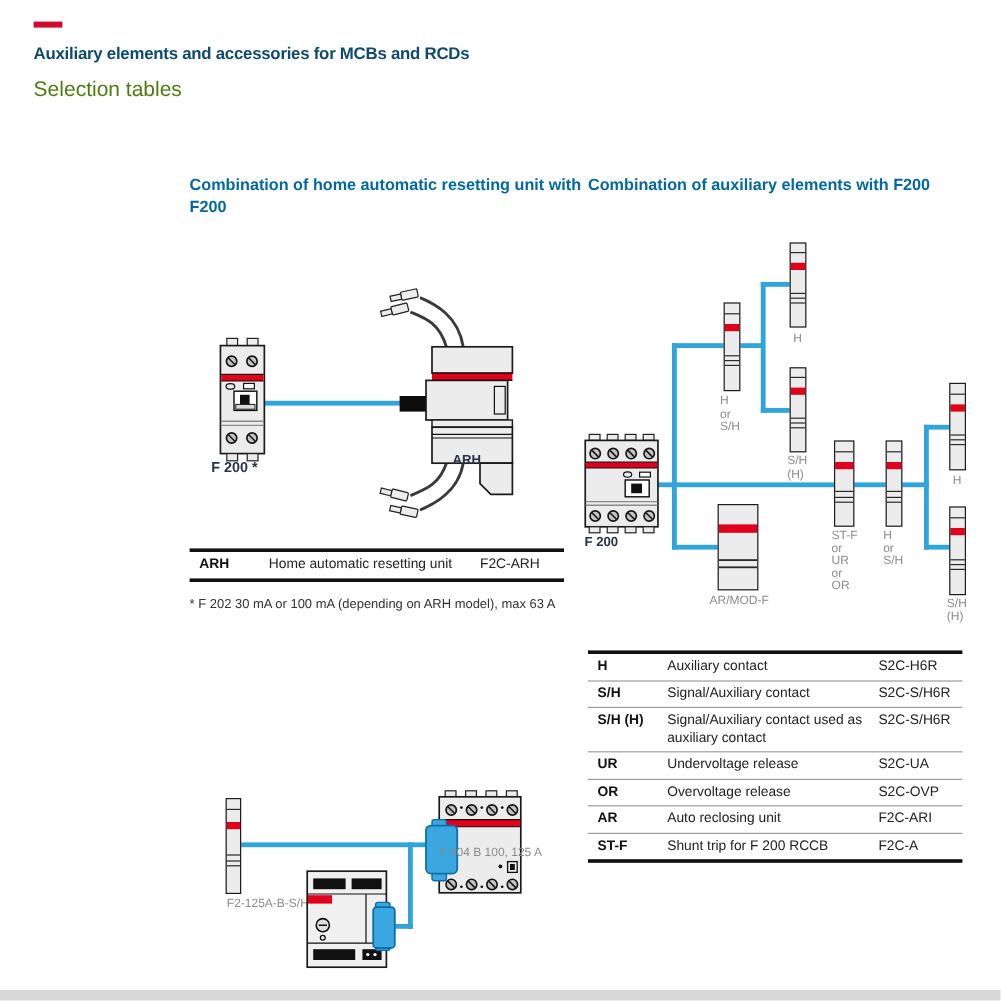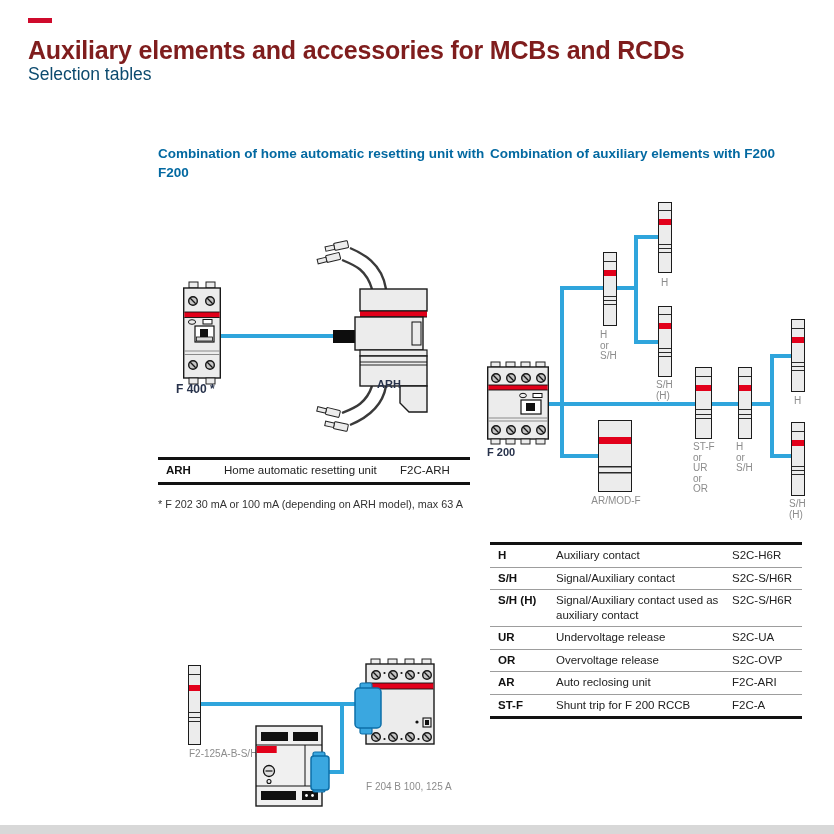--- a/index.html
+++ b/index.html
@@ -1,22 +1,22 @@
 <!DOCTYPE html>
 <html><head>
 <meta charset="utf-8">
 <style>
   html,body{margin:0;padding:0;background:#fff;}
   .page{position:relative;width:834px;height:834px;background:#ffffff;overflow:hidden;
         font-family:"Liberation Sans", sans-serif;color:#1a1a1a;}
 
   
   .dash{position:absolute;left:28px;top:18px;width:24px;height:5px;background:#cf0a2c;}
-  .title{position:absolute;left:28px;top:36px;font-size:25px;font-weight:bold;letter-spacing:-0.2px;color:#7f1d1d;}
-  .subtitle{position:absolute;left:28px;top:64px;font-size:17.5px;color:#0c4a6e;}
+  .title{position:absolute;left:28px;top:36px;font-size:14px;font-weight:bold;letter-spacing:-0.2px;color:#0c4a6e;}
+  .subtitle{position:absolute;left:28px;top:64px;font-size:17.5px;color:#4d7c0f;}
 
   .sec-h{position:absolute;font-size:13.5px;font-weight:bold;line-height:19px;color:#0369a1;}
 
   
   .bl{position:absolute;background:#2fa5dc;}
 
   
   .aux{position:absolute;box-sizing:border-box;background-color:#ececec;border:1.4px solid #1c1c1c;
        background-image:
          linear-gradient(#2a2a2a,#2a2a2a),
@@ -89,21 +89,21 @@
     <rect x="12" y="47" width="19" height="16" fill="#fff" stroke="#111" stroke-width="1.2"></rect>
     <rect x="17" y="50" width="8" height="8" fill="#111"></rect>
     <rect x="13.5" y="58" width="16" height="4" fill="#d9d9d9" stroke="#111" stroke-width="0.8"></rect>
     <line x1="1" y1="72" x2="37" y2="72" stroke="#8a8a8a" stroke-width="1.2"></line>
     <line x1="1" y1="75.5" x2="37" y2="75.5" stroke="#8a8a8a" stroke-width="1.2"></line>
     <use href="#screw" x="10" y="86"></use>
       <use href="#screw" x="27" y="86"></use>
     <rect x="6" y="99" width="9" height="6" fill="#ececec" stroke="#222"></rect>
     <rect x="23" y="99" width="9" height="6" fill="#ececec" stroke="#222"></rect>
   </svg>
-  <div class="dlabel-dark" style="left:176px;top:382px;font-size:12px;">F 400 *</div>
+  <div class="dlabel-dark" style="left:176px;top:382px;font-size:12px;">F 200 *</div>
 
   <svg style="left:296px;top:241px;" width="144" height="196" viewBox="0 0 144 196">
     <path d="M76,48 C70,28 58,24 46,19" stroke="#3a3a3a" stroke-width="2.4" fill="none"></path>
     <g transform="rotate(-14 37 16)">
         <rect x="30" y="13" width="14" height="7" rx="1" fill="#ececec" stroke="#222"></rect>
         <rect x="21" y="14.5" width="9" height="4.5" fill="#ececec" stroke="#222"></rect>
       </g>
     <path d="M90,48 C86,22 66,12 54,7" stroke="#3a3a3a" stroke-width="2.4" fill="none"></path>
     <g transform="rotate(-12 45 4)">
         <rect x="38" y="1" width="14" height="7" rx="1" fill="#ececec" stroke="#222"></rect>
@@ -173,21 +173,21 @@
     <rect x="69" y="60" width="8" height="9" fill="none" stroke="#111" stroke-width="1.1"></rect>
     <rect x="71" y="62" width="4" height="5" fill="#111"></rect>
     <use href="#screw" x="22" y="79"></use>
       <use href="#screw" x="39" y="79"></use>
       <use href="#screw" x="56" y="79"></use>
       <use href="#screw" x="73" y="79"></use>
     <circle cx="30.5" cy="81" r="1.1" fill="#111"></circle>
       <circle cx="47.5" cy="81" r="1.1" fill="#111"></circle>
       <circle cx="64.5" cy="81" r="1.1" fill="#111"></circle>
   </svg>
-  <div class="dlabel" style="left:366px;top:782px;">F 204 B 100, 125 A</div>
+  <div class="dlabel" style="left:366px;top:706px;">F 204 B 100, 125 A</div>
 
   <svg style="left:255px;top:724px;" width="80" height="86" viewBox="0 0 80 86">
     <rect x="1" y="2" width="66" height="80" fill="#f0f0f0" stroke="#1a1a1a" stroke-width="1.4"></rect>
     <rect x="6" y="8" width="27" height="9" fill="#111"></rect>
     <rect x="38" y="8" width="25" height="9" fill="#111"></rect>
     <line x1="1" y1="21" x2="67" y2="21" stroke="#111" stroke-width="1"></line>
     <rect x="1.7" y="22" width="20" height="7" fill="#e2001a"></rect>
     <line x1="50" y1="21" x2="50" y2="62" stroke="#111" stroke-width="1"></line>
     <line x1="1" y1="62" x2="67" y2="62" stroke="#111" stroke-width="1"></line>
     <circle cx="14" cy="47" r="5.5" fill="#e0e0e0" stroke="#111" stroke-width="1.3"></circle>

